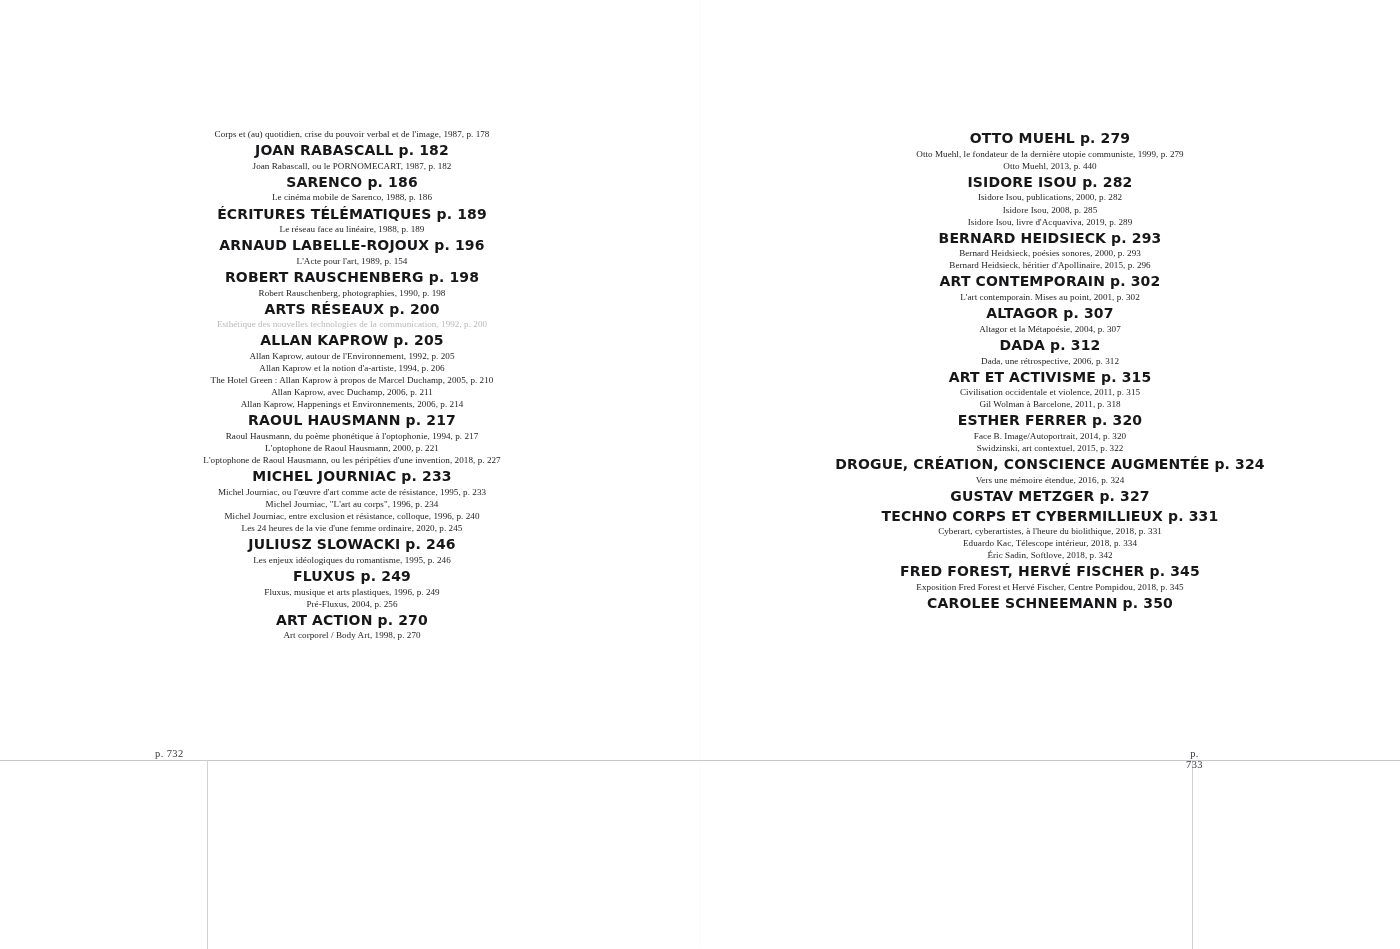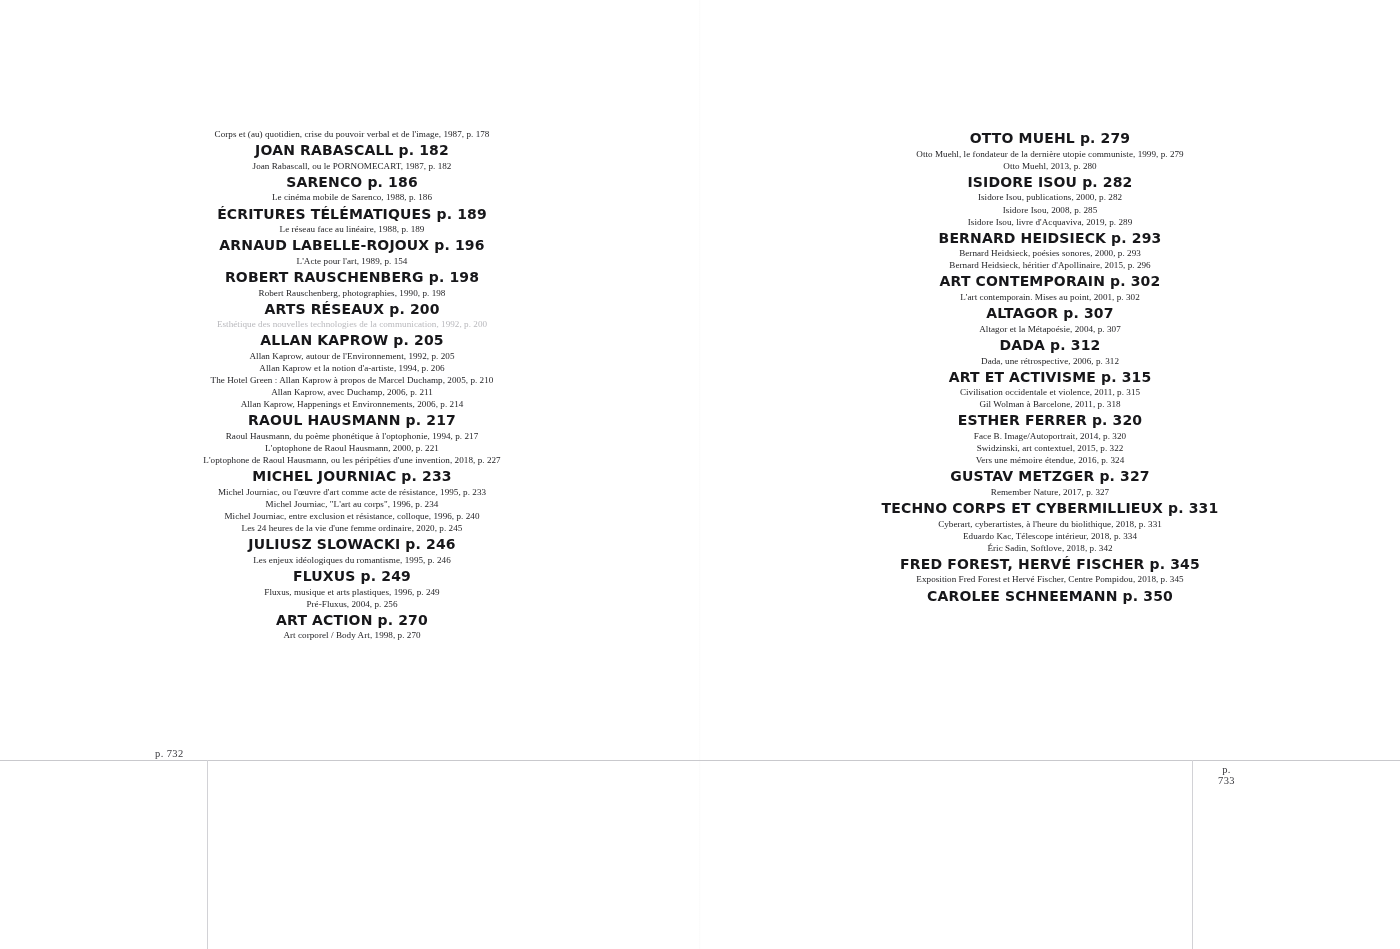--- a/index.html
+++ b/index.html
@@ -81,21 +81,21 @@
   .folio {
     position: absolute;
     top: 748px;
     font-family: "Liberation Serif", serif;
     font-size: 10.5px;
     color: #3a3a3f;
     letter-spacing: 0.4px;
     text-align: center;
   }
   .folio-left { left: 155px; }
-  .folio-right { left: 1218px; margin-top: 16px; }
+  .folio-right { left: 1186px; }
 
   .gutter-left,
   .gutter-right {
     position: absolute;
     top: 760px;
     width: 1px;
     height: 189px;
     background: #d2d2d6;
   }
   .gutter-left { left: 207px; }
@@ -154,43 +154,43 @@
         <div class="entry item">Art corporel / Body Art, 1998, p. 270</div>
       </div>
   </div>
 
   <div class="sheet-shadow"></div>
 
   <div class="page page-right">
     <div class="toc-column">
         <div class="entry heading">OTTO MUEHL p. 279</div>
         <div class="entry item">Otto Muehl, le fondateur de la dernière utopie communiste, 1999, p. 279</div>
-        <div class="entry item">Otto Muehl, 2013, p. 280</div>
+        <div class="entry item">Otto Muehl, 2013, p. 440</div>
         <div class="entry heading">ISIDORE ISOU p. 282</div>
         <div class="entry item">Isidore Isou, publications, 2000, p. 282</div>
         <div class="entry item">Isidore Isou, 2008, p. 285</div>
         <div class="entry item">Isidore Isou, livre d'Acquaviva, 2019, p. 289</div>
         <div class="entry heading">BERNARD HEIDSIECK p. 293</div>
         <div class="entry item">Bernard Heidsieck, poésies sonores, 2000, p. 293</div>
         <div class="entry item">Bernard Heidsieck, héritier d'Apollinaire, 2015, p. 296</div>
         <div class="entry heading">ART CONTEMPORAIN p. 302</div>
         <div class="entry item">L'art contemporain. Mises au point, 2001, p. 302</div>
         <div class="entry heading">ALTAGOR p. 307</div>
         <div class="entry item">Altagor et la Métapoésie, 2004, p. 307</div>
         <div class="entry heading">DADA p. 312</div>
         <div class="entry item">Dada, une rétrospective, 2006, p. 312</div>
         <div class="entry heading">ART ET ACTIVISME p. 315</div>
         <div class="entry item">Civilisation occidentale et violence, 2011, p. 315</div>
         <div class="entry item">Gil Wolman à Barcelone, 2011, p. 318</div>
         <div class="entry heading">ESTHER FERRER p. 320</div>
         <div class="entry item">Face B. Image/Autoportrait, 2014, p. 320</div>
         <div class="entry item">Swidzinski, art contextuel, 2015, p. 322</div>
+        <div class="entry heading">DROGUE, CRÉATION, CONSCIENCE AUGMENTÉE p. 324</div>
         <div class="entry item">Vers une mémoire étendue, 2016, p. 324</div>
         <div class="entry heading">GUSTAV METZGER p. 327</div>
-        <div class="entry item">Remember Nature, 2017, p. 327</div>
         <div class="entry heading">TECHNO CORPS ET CYBERMILLIEUX p. 331</div>
         <div class="entry item">Cyberart, cyberartistes, à l'heure du biolithique, 2018, p. 331</div>
         <div class="entry item">Eduardo Kac, Télescope intérieur, 2018, p. 334</div>
         <div class="entry item">Éric Sadin, Softlove, 2018, p. 342</div>
         <div class="entry heading">FRED FOREST, HERVÉ FISCHER p. 345</div>
         <div class="entry item">Exposition Fred Forest et Hervé Fischer, Centre Pompidou, 2018, p. 345</div>
         <div class="entry heading">CAROLEE SCHNEEMANN p. 350</div>
       </div>
   </div>
 

